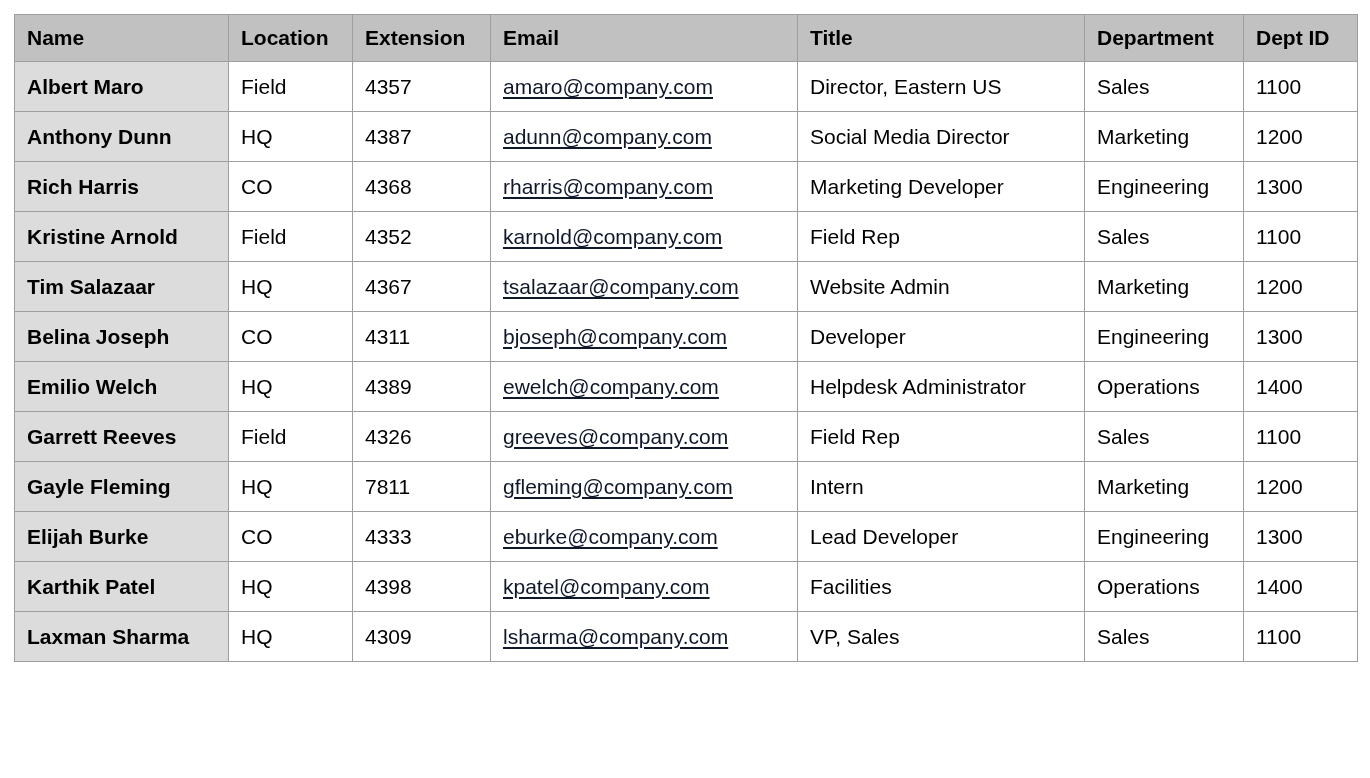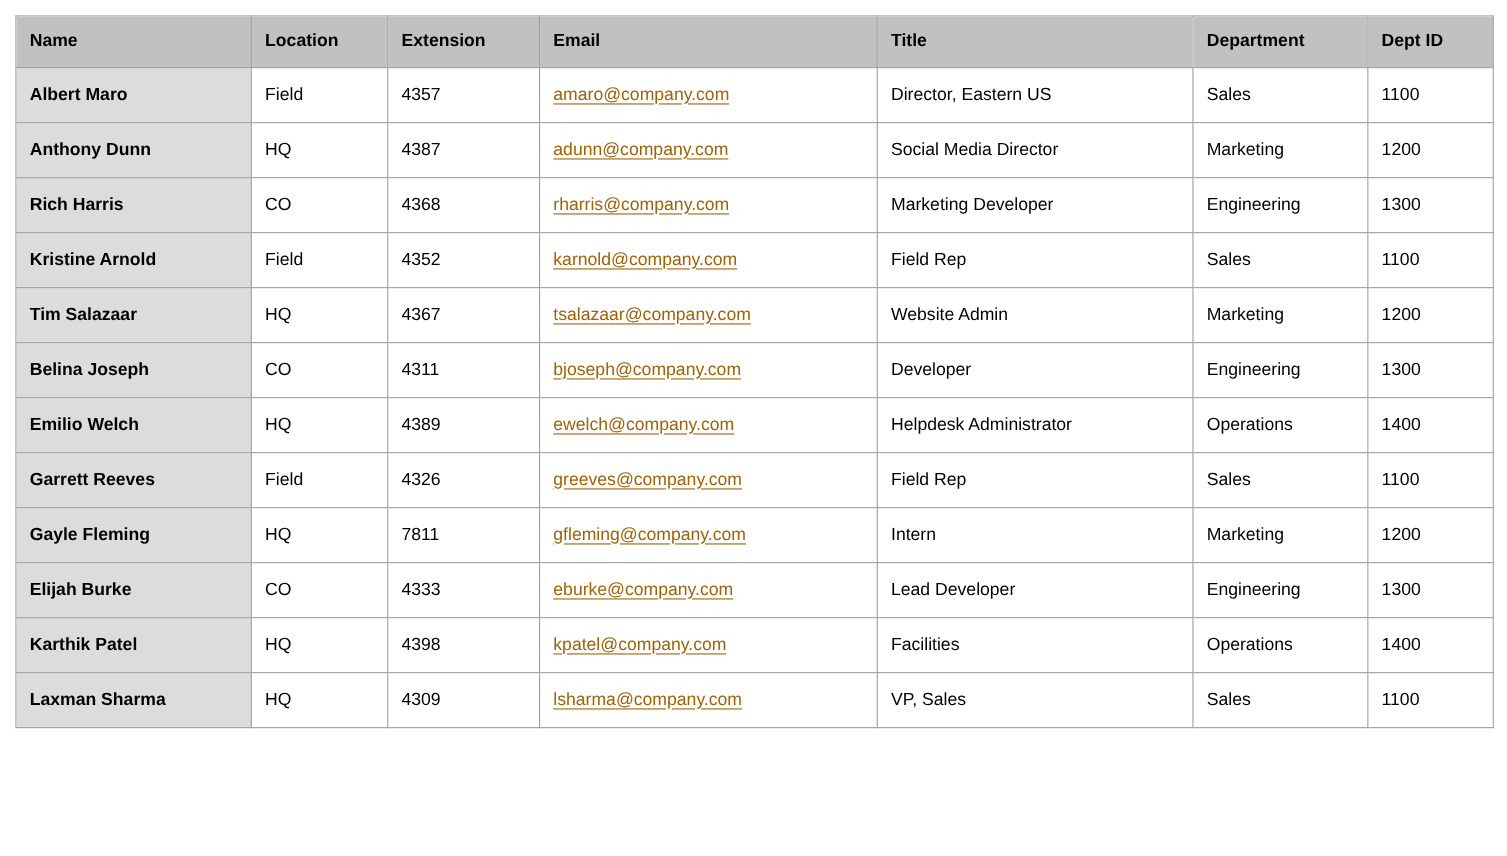--- a/index.html
+++ b/index.html
@@ -7,21 +7,21 @@
     width: 1370px; height: 778px;
     background: #ffffff;
     font-family: "Liberation Sans", "DejaVu Sans", sans-serif;
     color: #000000;
   }
   .table-wrap { position: absolute; left: 14px; top: 14px; }
   table.directory {
     border-collapse: collapse;
     table-layout: fixed;
     width: 1343px;
-    font-size: 16px;
+    font-size: 21px;
   }
   table.directory col.c-name      { width: 214px; }
   table.directory col.c-location  { width: 124px; }
   table.directory col.c-extension { width: 138px; }
   table.directory col.c-email     { width: 307px; }
   table.directory col.c-title     { width: 287px; }
   table.directory col.c-dept      { width: 159px; }
   table.directory col.c-deptid    { width: 114px; }
   table.directory th, table.directory td {
     border: 1px solid #9e9e9e;
@@ -39,21 +39,21 @@
     border-bottom: 1px solid #8f8f8f;
   }
   tbody th.name-cell {
     background: #dcdcdc;
     font-weight: 700;
     text-align: left;
   }
   tbody td { background: #ffffff; font-weight: 400; }
   td.num { text-align: right; }
   a.email-link {
-    color: #a16207;
+    color: #0f172a;
     text-decoration: underline;
     text-underline-offset: 3px;
     cursor: pointer;
   }
 </style>
 </head>
 <body>
 
 <div class="table-wrap">
   <table class="directory">

